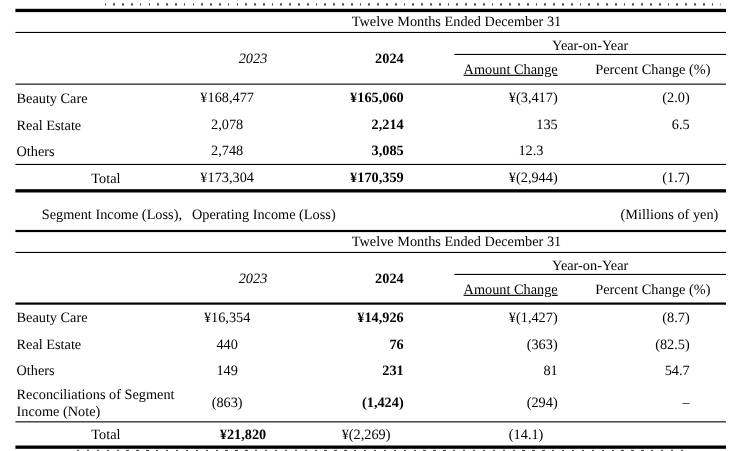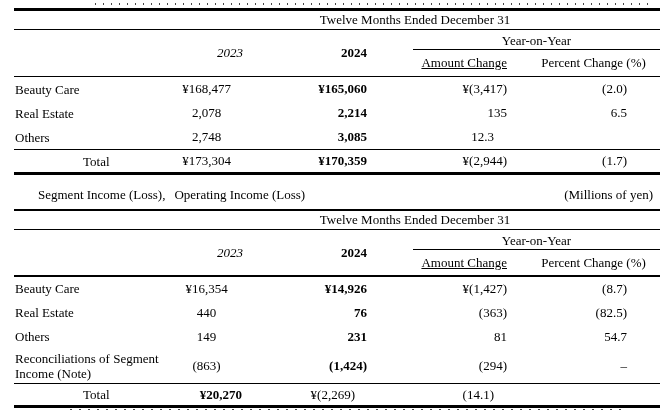--- a/index.html
+++ b/index.html
@@ -170,20 +170,20 @@
     <div class="c0">Reconciliations of Segment Income (Note)</div>
     <div class="n1">(863)</div>
     <div class="n2">(1,424)</div>
     <div class="n3">(294)</div>
     <div class="n4">–</div>
   </div>
 
   <div class="rule thin"></div>
   <div class="drow totalrow" style="height:21px;">
     <div class="c0">Total</div>
-    <div class="n2">¥20,270</div>
+    <div class="n2">¥21,820</div>
     <div class="n3">¥(2,269)</div>
     <div class="n4">(14.1)</div>
   </div>
   <div class="rule thick"></div>
 </div>
 
 <div class="clip-strip clip-bottom"></div>
 
 </body></html>

